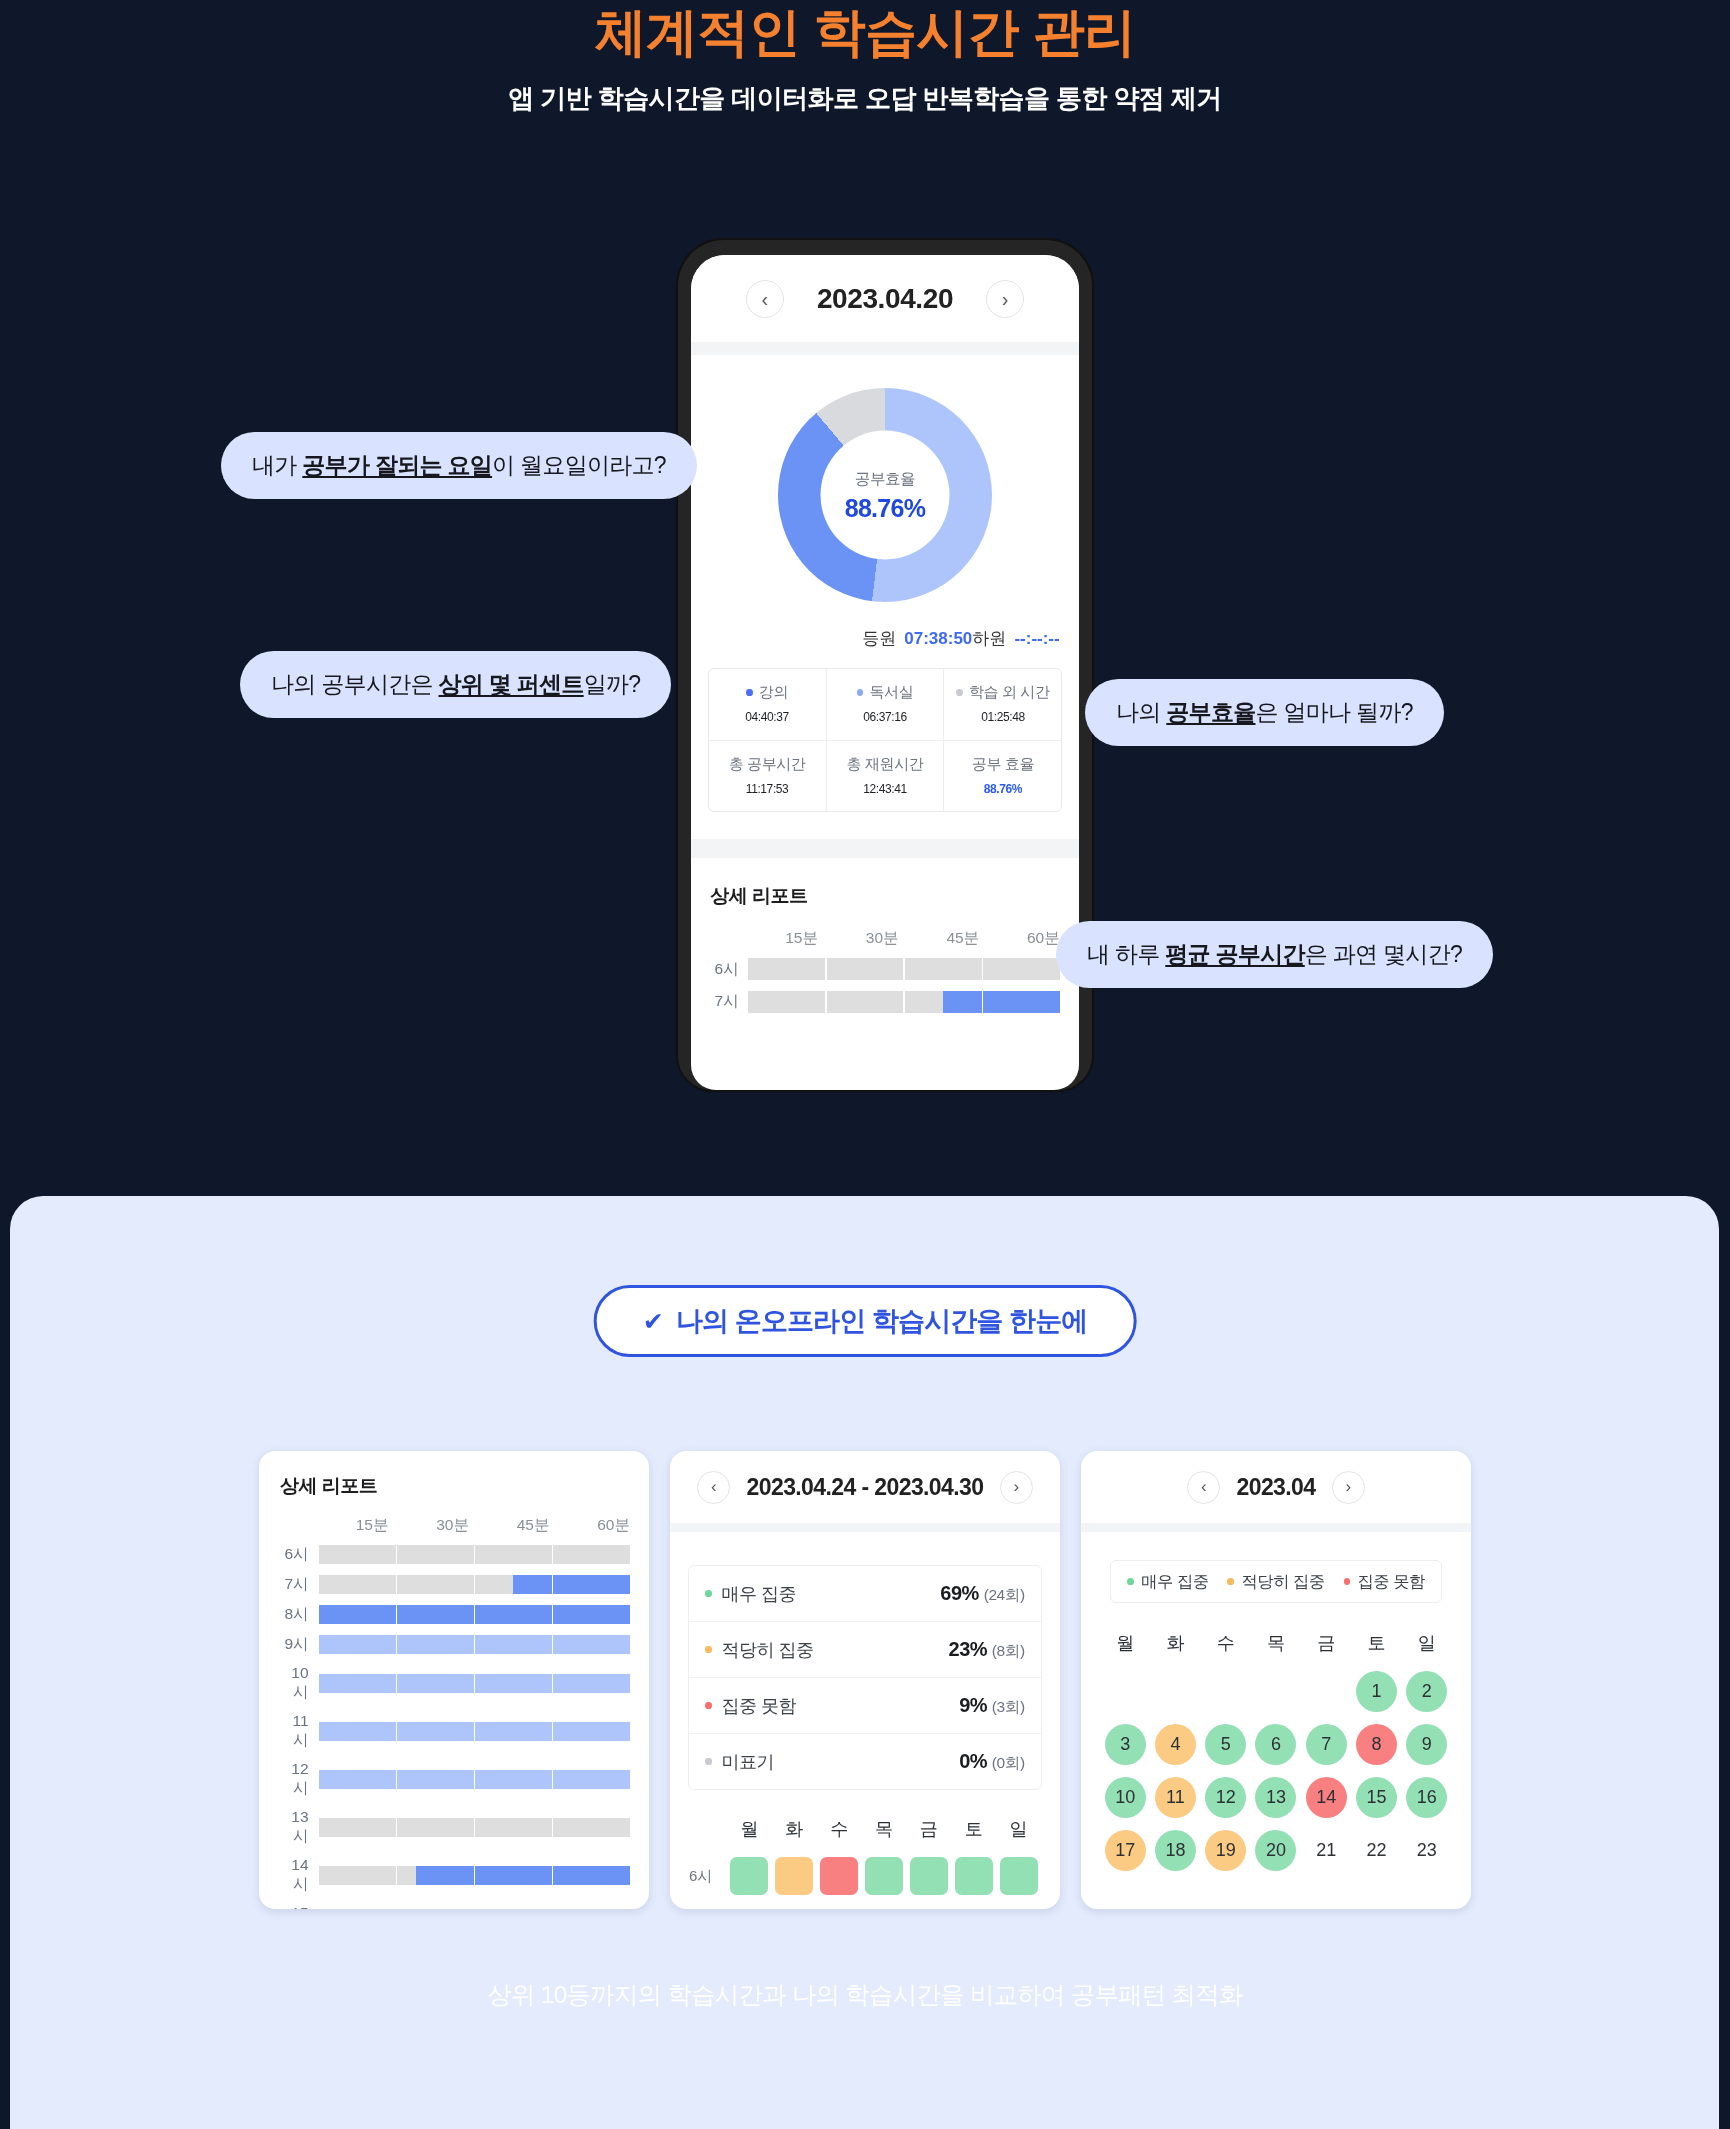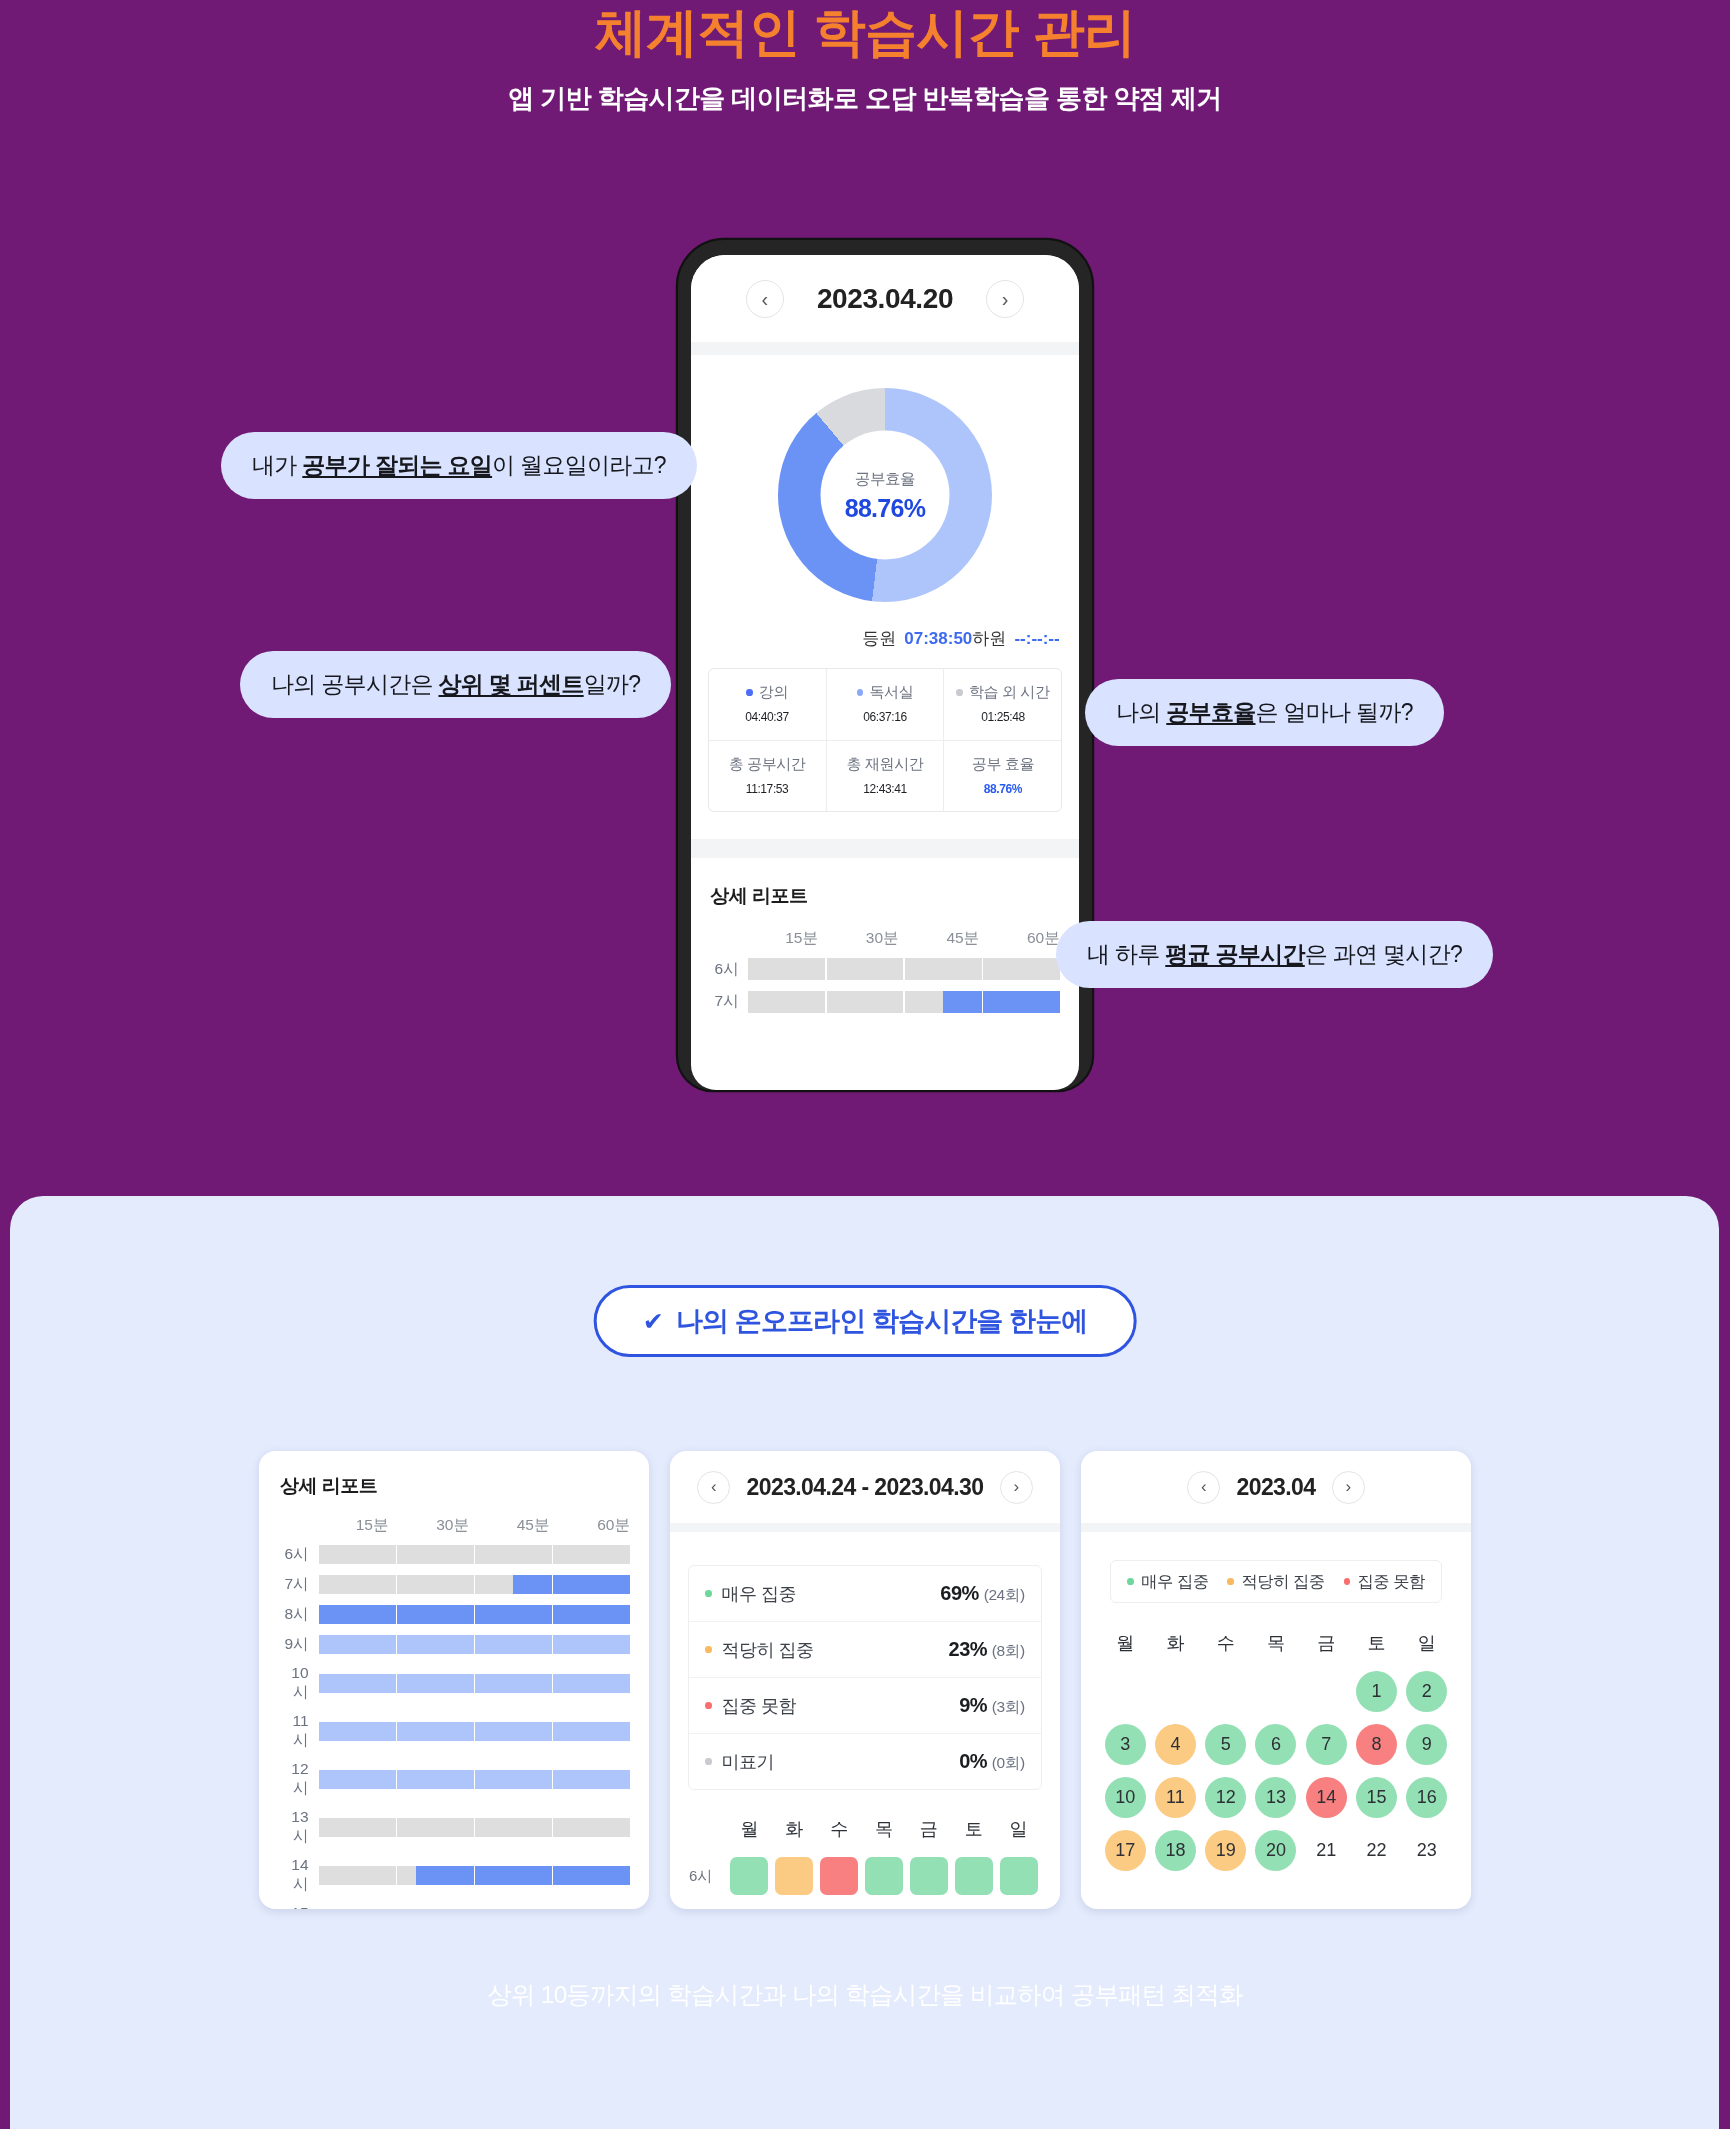--- a/index.html
+++ b/index.html
@@ -3,21 +3,21 @@
 <meta charset="utf-8">
 <title>체계적인 학습시간 관리</title>
 <style>
   * { box-sizing: border-box; margin: 0; padding: 0; }
   html, body {
     width: 1730px; height: 2129px;
     background: #000000;
     font-family: "Liberation Sans", "DejaVu Sans", sans-serif;
     overflow: hidden;
   }
-  .page { position: relative; width: 1730px; height: 2129px; background: #701a75; }
+  .page { position: relative; width: 1730px; height: 2129px; background: #0f172a; }
 
   
   .hero { position: absolute; top: 0; left: 0; width: 1730px; text-align: center; }
   .hero-title {
     margin-top: 4.4px;
     font-size: 52px; font-weight: 700; letter-spacing: -0.7px;
     color: #F5812F; line-height: 1.1;
   }
   .hero-sub {
     margin-top: 19px;

